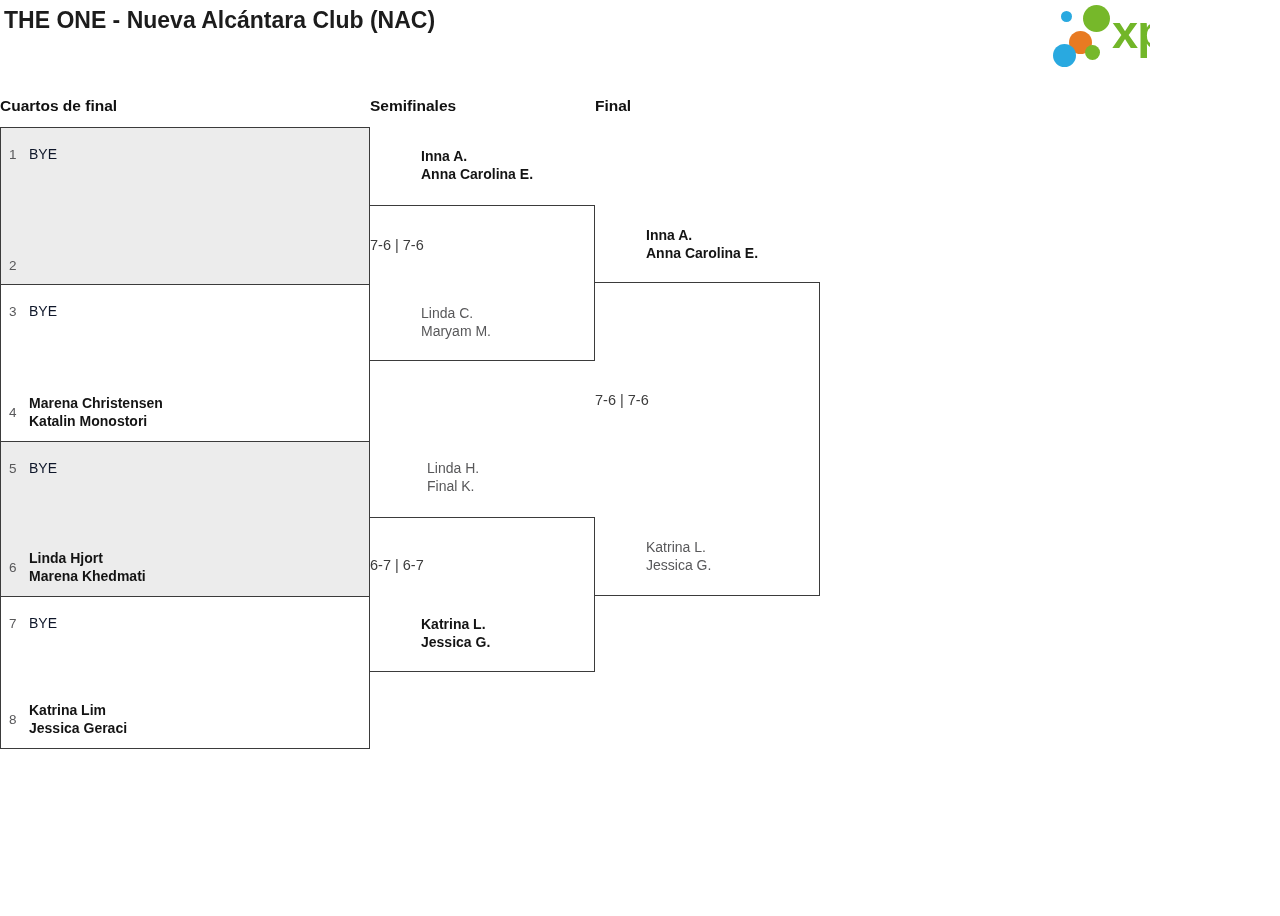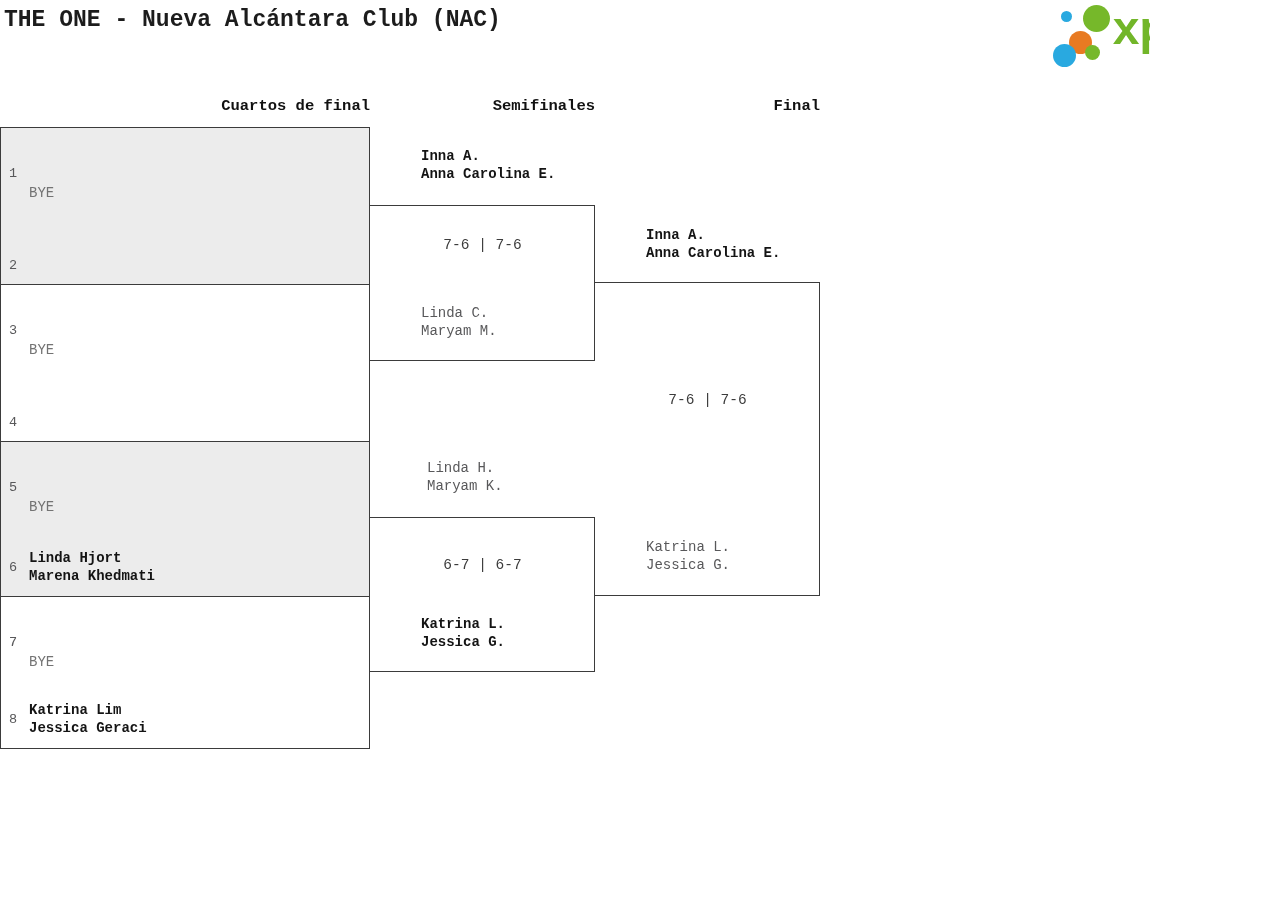--- a/index.html
+++ b/index.html
@@ -1,76 +1,76 @@
 <!DOCTYPE html>
 <html><head>
 <meta charset="utf-8">
 <style>
   * { margin:0; padding:0; box-sizing:border-box; }
   html,body { background:#fff; }
   .stage {
     position:relative; width:1150px; height:916px; background:#ffffff;
-    font-family:Liberation Mono, monospace; overflow:hidden;
+    font-family:Liberation Sans, sans-serif; overflow:hidden;
   }
   
   .title { position:absolute; left:4px; top:5px; color:#1c1c1c; }
   .title .line { font-size:23px; line-height:31px; font-weight:600; letter-spacing:0; }
   
   .logo { position:absolute; left:1050px; top:0; width:228px; height:70px; }
   .logo .dot { position:absolute; border-radius:50%; }
   .dot-blue-small  { left:11px; top:11px; width:11px; height:11px; background:#29a9e0; }
   .dot-green-big   { left:33px; top:5px;  width:27px; height:27px; background:#76b82a; }
   .dot-orange      { left:19px; top:31px; width:23px; height:23px; background:#e87a22; }
   .dot-blue-big    { left:3px;  top:44px; width:23px; height:23px; background:#29a9e0; }
   .dot-green-small { left:35px; top:45px; width:15px; height:15px; background:#76b82a; }
   .logo-word {
     position:absolute; left:62px; top:4px; font-size:47px; line-height:56px;
     font-weight:700; color:#72b629; letter-spacing:-1px;
   }
   
   .round-header {
-    position:absolute; top:97px; text-align:right;
+    position:absolute; top:97px; text-align:left;
     font-size:15.5px; font-weight:700; color:#111;
   }
   .rh-qf { left:0;     width:370px; }
   .rh-sf { left:370px; width:225px; }
   .rh-f  { left:595px; width:225px; }
   
   .qf-block { position:absolute; left:0; width:370px; border:1px solid #3b3b3b; background:#fff; }
   .qf-block.shaded { background:#ececec; }
   .qf1 { top:127px; height:158px; }
   .qf2 { top:284px; height:158px; }
   .qf3 { top:441px; height:156px; }
   .qf4 { top:596px; height:153px; }
   .slot-row { position:absolute; left:8px; display:flex; align-items:center; }
   .slot-row.top-slot { top:18px; }
   .slot-row.bottom-slot { bottom:11px; }
   .seed { width:20px; font-size:13.5px; color:#58585a; flex:0 0 20px; }
-  .bye-label { font-size:14px; color:#737373;margin-top:39px; }
+  .bye-label { font-size:14px; color:#0f172a; }
   .team-names .nm { font-size:14px; line-height:18px; font-weight:600; color:#141414; }
   
   .match-box {
     position:absolute; border:1px solid #3b3b3b; border-left:none; background:transparent;
   }
   .sf1-box   { left:370px; top:205px; width:225px; height:156px; }
   .sf2-box   { left:370px; top:517px; width:225px; height:155px; }
   .final-box { left:595px; top:282px; width:225px; height:314px; }
   
   .pair { position:absolute; }
   .pair .ln { font-size:14px; line-height:18px;padding-left:44px; }
   .pair.winner .ln { font-weight:600; color:#141414; }
   .pair.loser  .ln { font-weight:400; color:#58585a; }
   .sf1-top    { left:377px; top:147px; }
   .sf1-bottom { left:377px; top:304px; }
   .sf2-top    { left:377px; top:459px;margin-left:6px; }
   .sf2-bottom { left:377px; top:615px; }
   .final-top    { left:602px; top:226px; }
   .final-bottom { left:602px; top:538px; }
   
-  .score { position:absolute; text-align:center; font-size:14.5px; color:#3c3c3c; }
+  .score { position:absolute; font-size:14.5px; color:#3c3c3c; }
   .sf1-score   { left:370px; top:237px; width:225px; }
   .sf2-score   { left:370px; top:548px; width:225px;margin-top:9px; }
   .final-score { left:595px; top:392px; width:225px; }
 </style>
 </head>
 <body>
 
 <div class="stage">
 
   <div class="title">
@@ -100,20 +100,24 @@
     </div>
   </div>
 
   <div class="qf-block qf2">
     <div class="slot-row top-slot">
       <span class="seed">3</span>
       <span class="bye-label">BYE</span>
     </div>
     <div class="slot-row bottom-slot">
       <span class="seed">4</span>
+      <span class="team-names">
+        <div class="nm">Marena Christensen</div>
+        <div class="nm">Katalin Monostori</div>
+      </span>
     </div>
   </div>
 
   <div class="qf-block qf3 shaded">
     <div class="slot-row top-slot">
       <span class="seed">5</span>
       <span class="bye-label">BYE</span>
     </div>
     <div class="slot-row bottom-slot">
       <span class="seed">6</span>
@@ -145,21 +149,21 @@
   </div>
   <div class="score sf1-score">7-6 | 7-6</div>
   <div class="pair loser sf1-bottom">
     <div class="ln">Linda C.</div>
     <div class="ln">Maryam M.</div>
   </div>
 
   <div class="match-box sf2-box"></div>
   <div class="pair loser sf2-top">
     <div class="ln">Linda H.</div>
-    <div class="ln">Maryam K.</div>
+    <div class="ln">Final K.</div>
   </div>
   <div class="score sf2-score">6-7 | 6-7</div>
   <div class="pair winner sf2-bottom">
     <div class="ln">Katrina L.</div>
     <div class="ln">Jessica G.</div>
   </div>
 
   <div class="match-box final-box"></div>
   <div class="pair winner final-top">
     <div class="ln">Inna A.</div>

